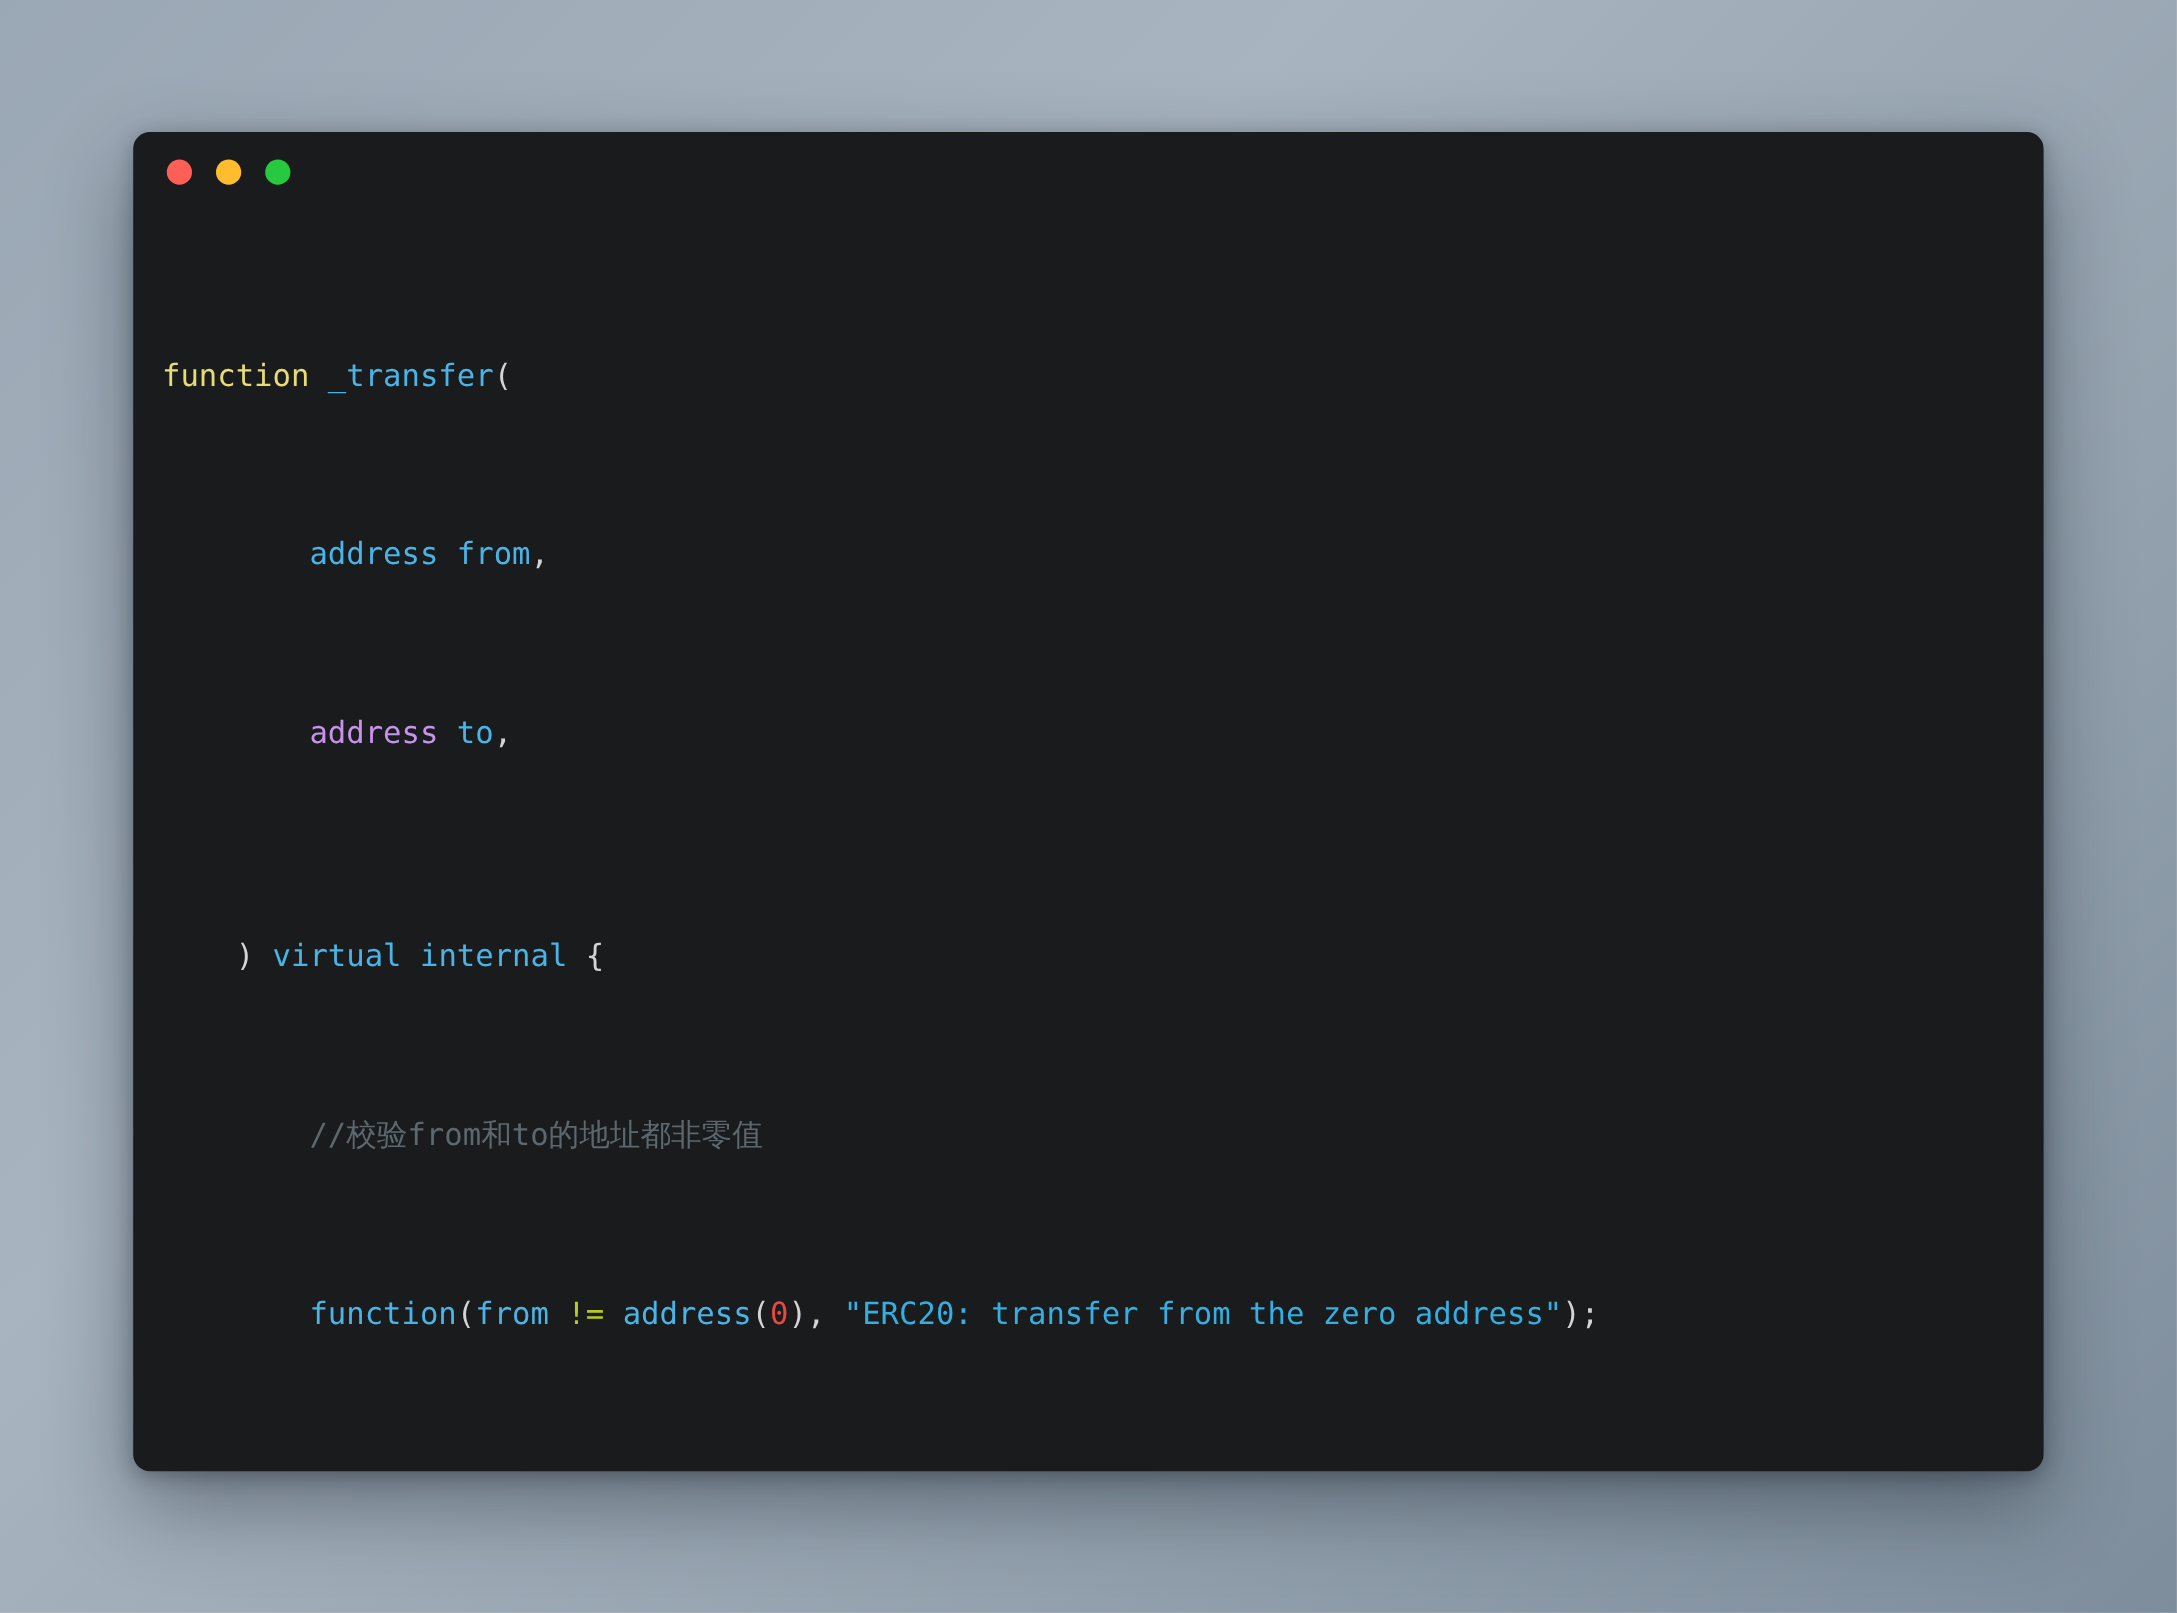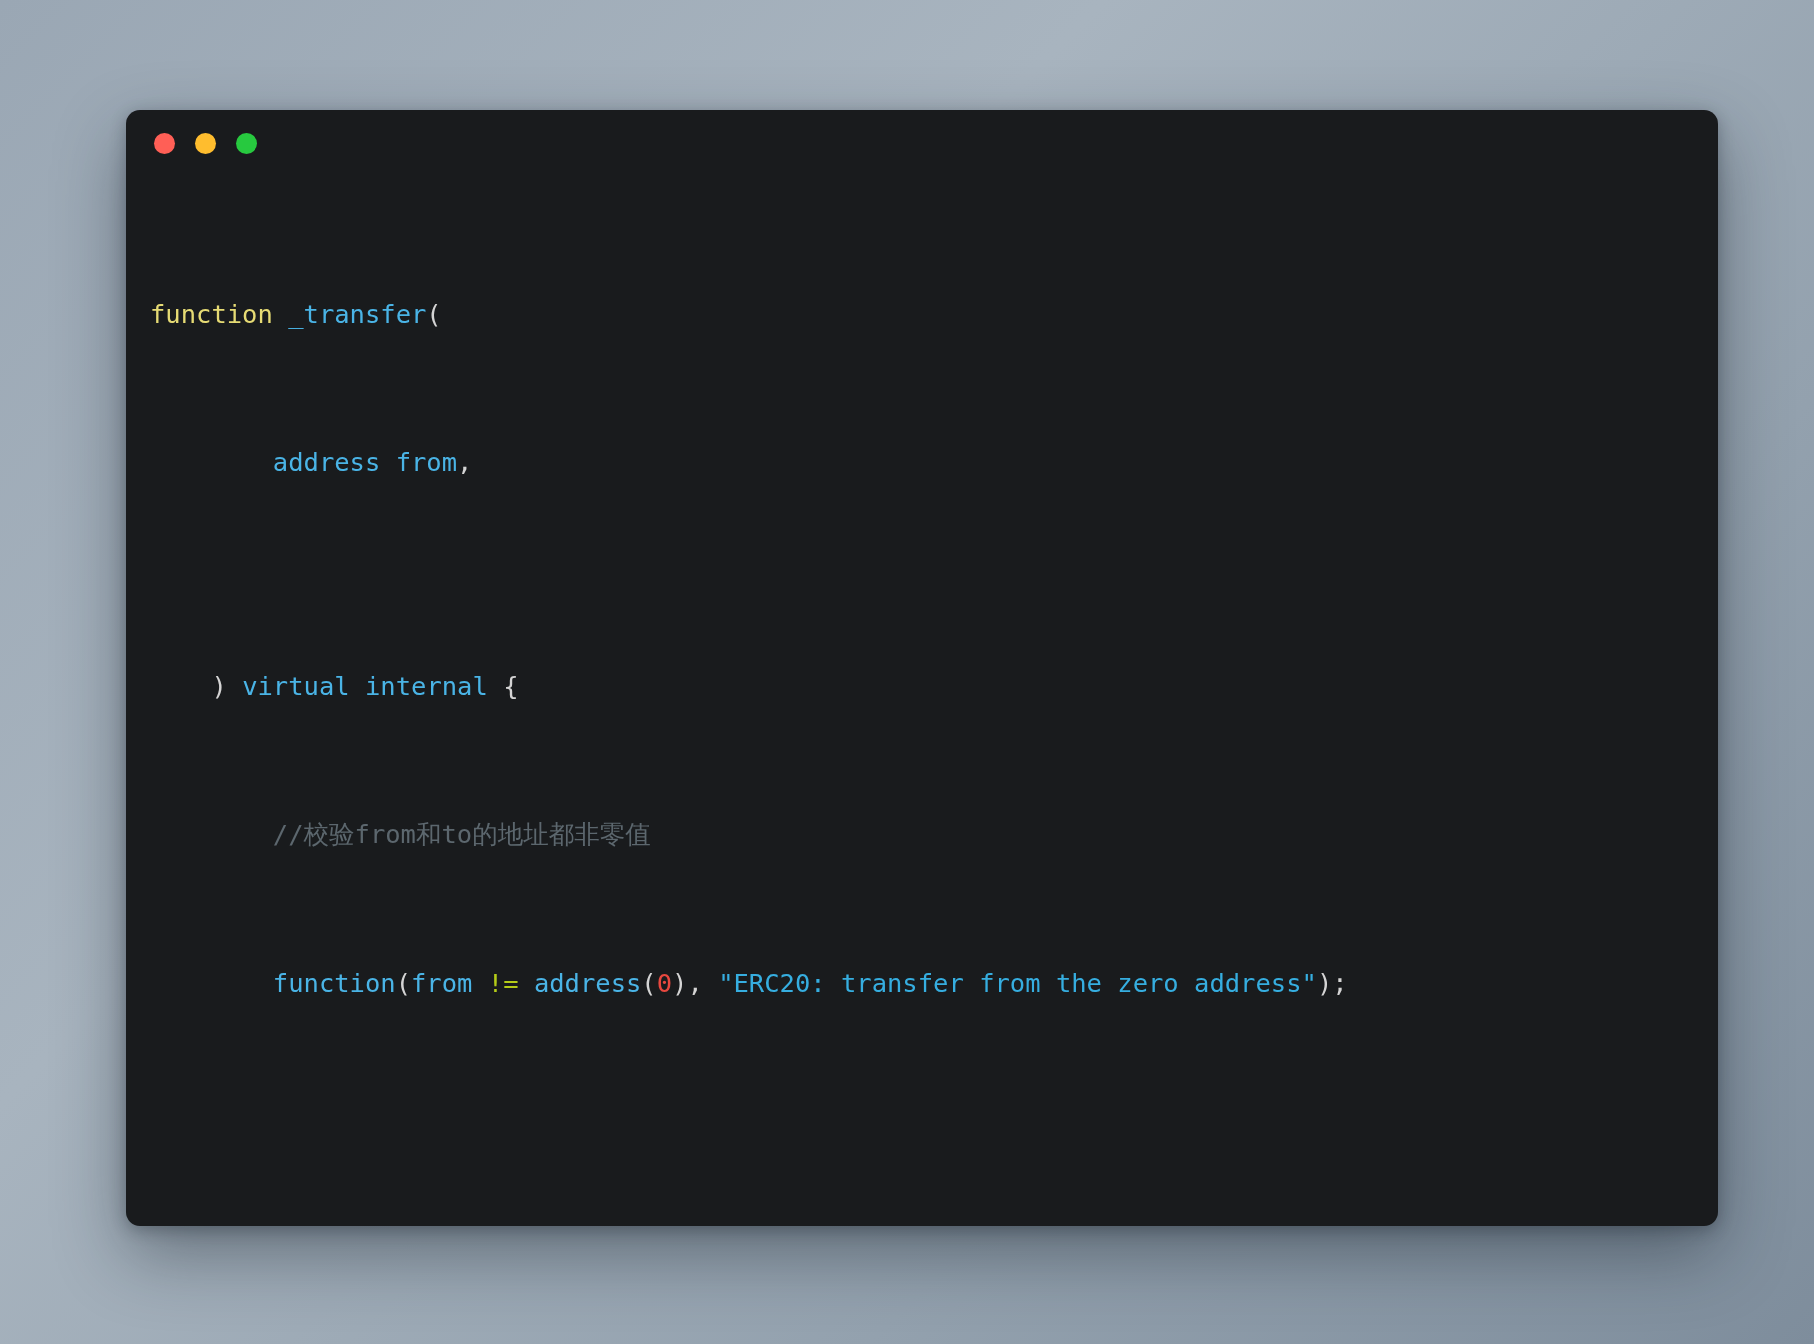--- a/index.html
+++ b/index.html
@@ -12,21 +12,21 @@
     background: linear-gradient(135deg, #9aa7b4 0%, #a8b4bf 35%, #93a1ae 70%, #7e8d9c 100%);
     font-family: "DejaVu Sans Mono", monospace;
     overflow: hidden;
     display: flex;
     align-items: flex-start;
     justify-content: flex-start;
   }
 
   .window {
     position: absolute;
-    left: 126px;
+    left: 111px;
     top: 110px;
     width: 1592px;
     height: 1116px;
     background: #191b1d;
     border-radius: 14px;
     box-shadow: 0 28px 70px rgba(20,28,38,0.42), 0 4px 16px rgba(20,28,38,0.30);
     overflow: hidden;
   }
 
   .titlebar {
@@ -86,20 +86,21 @@
       <span class="dot dot-max"></span>
     </div>
   </div>
 
   <div class="code">
 
     <span class="ln"><span class="kw">function</span> <span class="fn">_transfer</span><span class="punc">(</span></span>
 
     <span class="ln">        <span class="type">address</span> <span class="ident">from</span><span class="punc">,</span></span>
 
+    <span class="ln">        <span class="type2">address</span> <span class="ident">to</span><span class="punc">,</span></span>
 
 
     <span class="ln">    <span class="punc">)</span> <span class="ident">virtual</span> <span class="ident">internal</span> <span class="punc">{</span></span>
 
     <span class="ln">        <span class="cmt">//校验from和to的地址都非零值</span></span>
 
     <span class="ln">        <span class="ident">function</span><span class="punc">(</span><span class="ident">from</span> <span class="op">!=</span> <span class="ident">address</span><span class="punc">(</span><span class="num">0</span><span class="punc">),</span> <span class="str">"ERC20: transfer from the zero address"</span><span class="punc">);</span></span>
 
     
 

